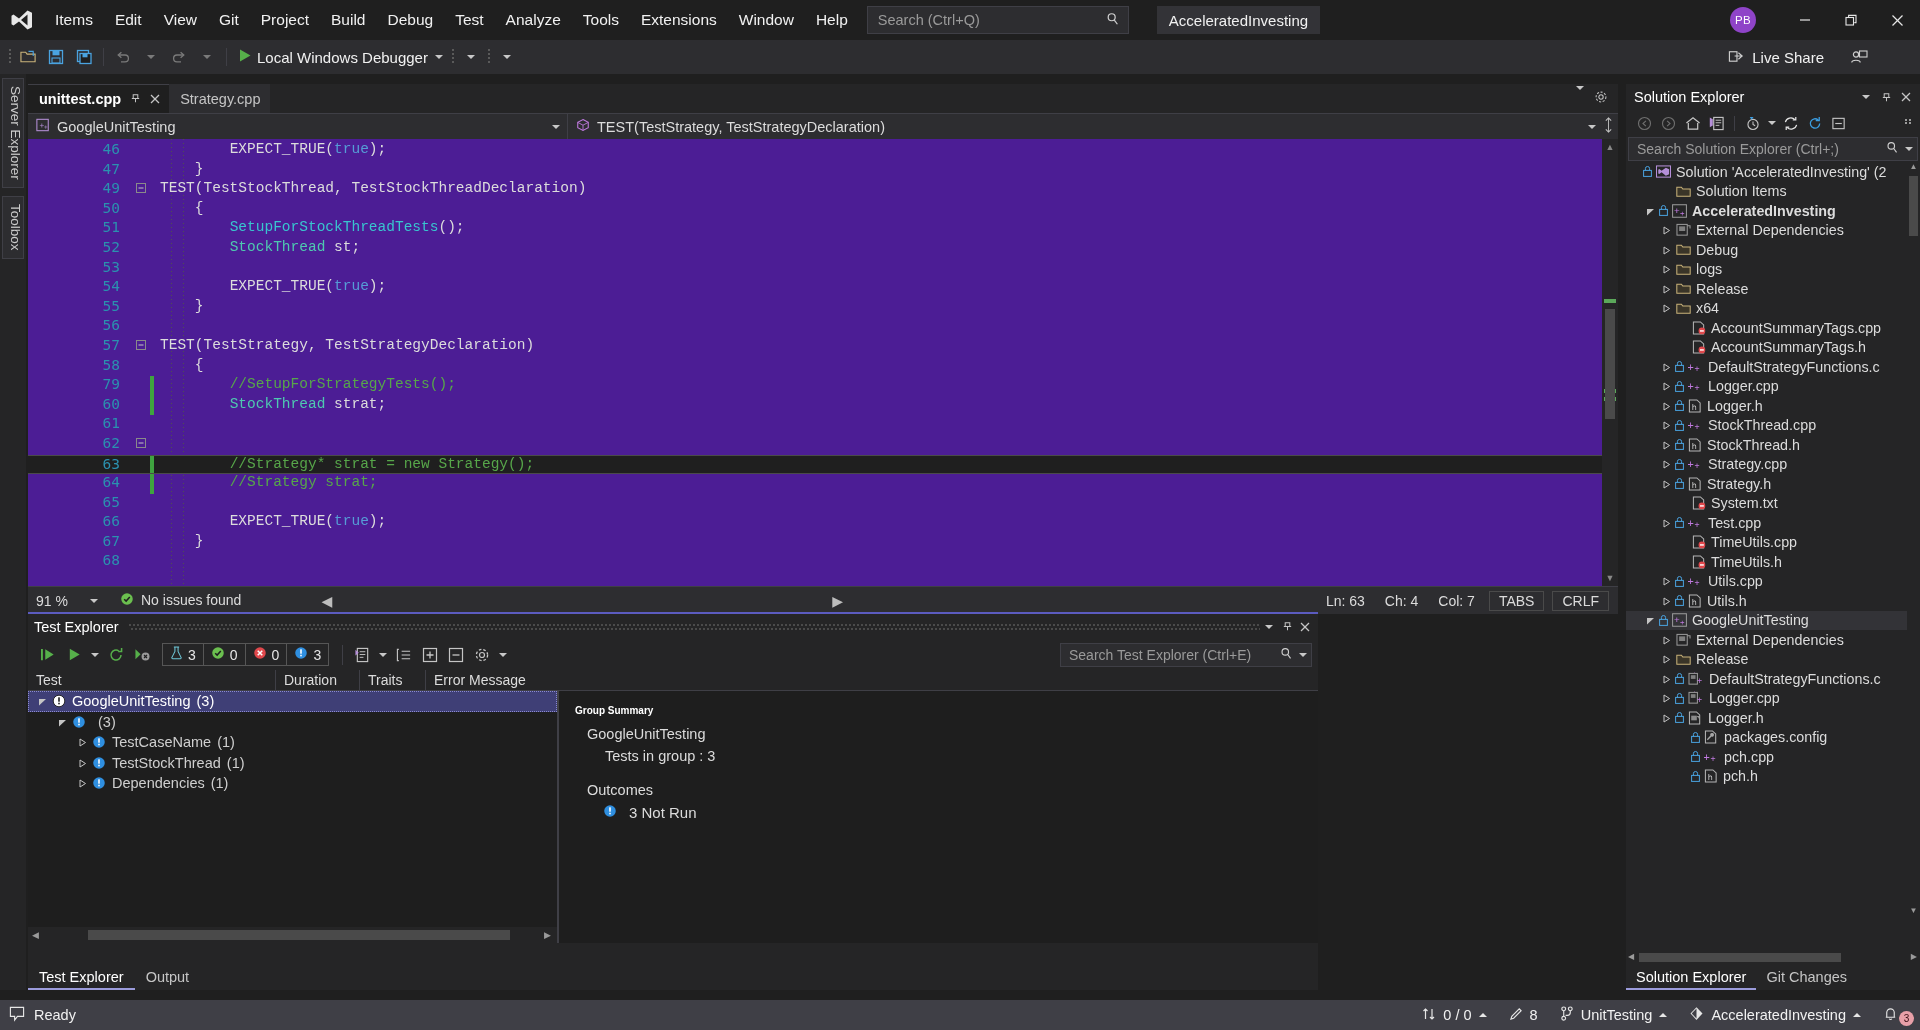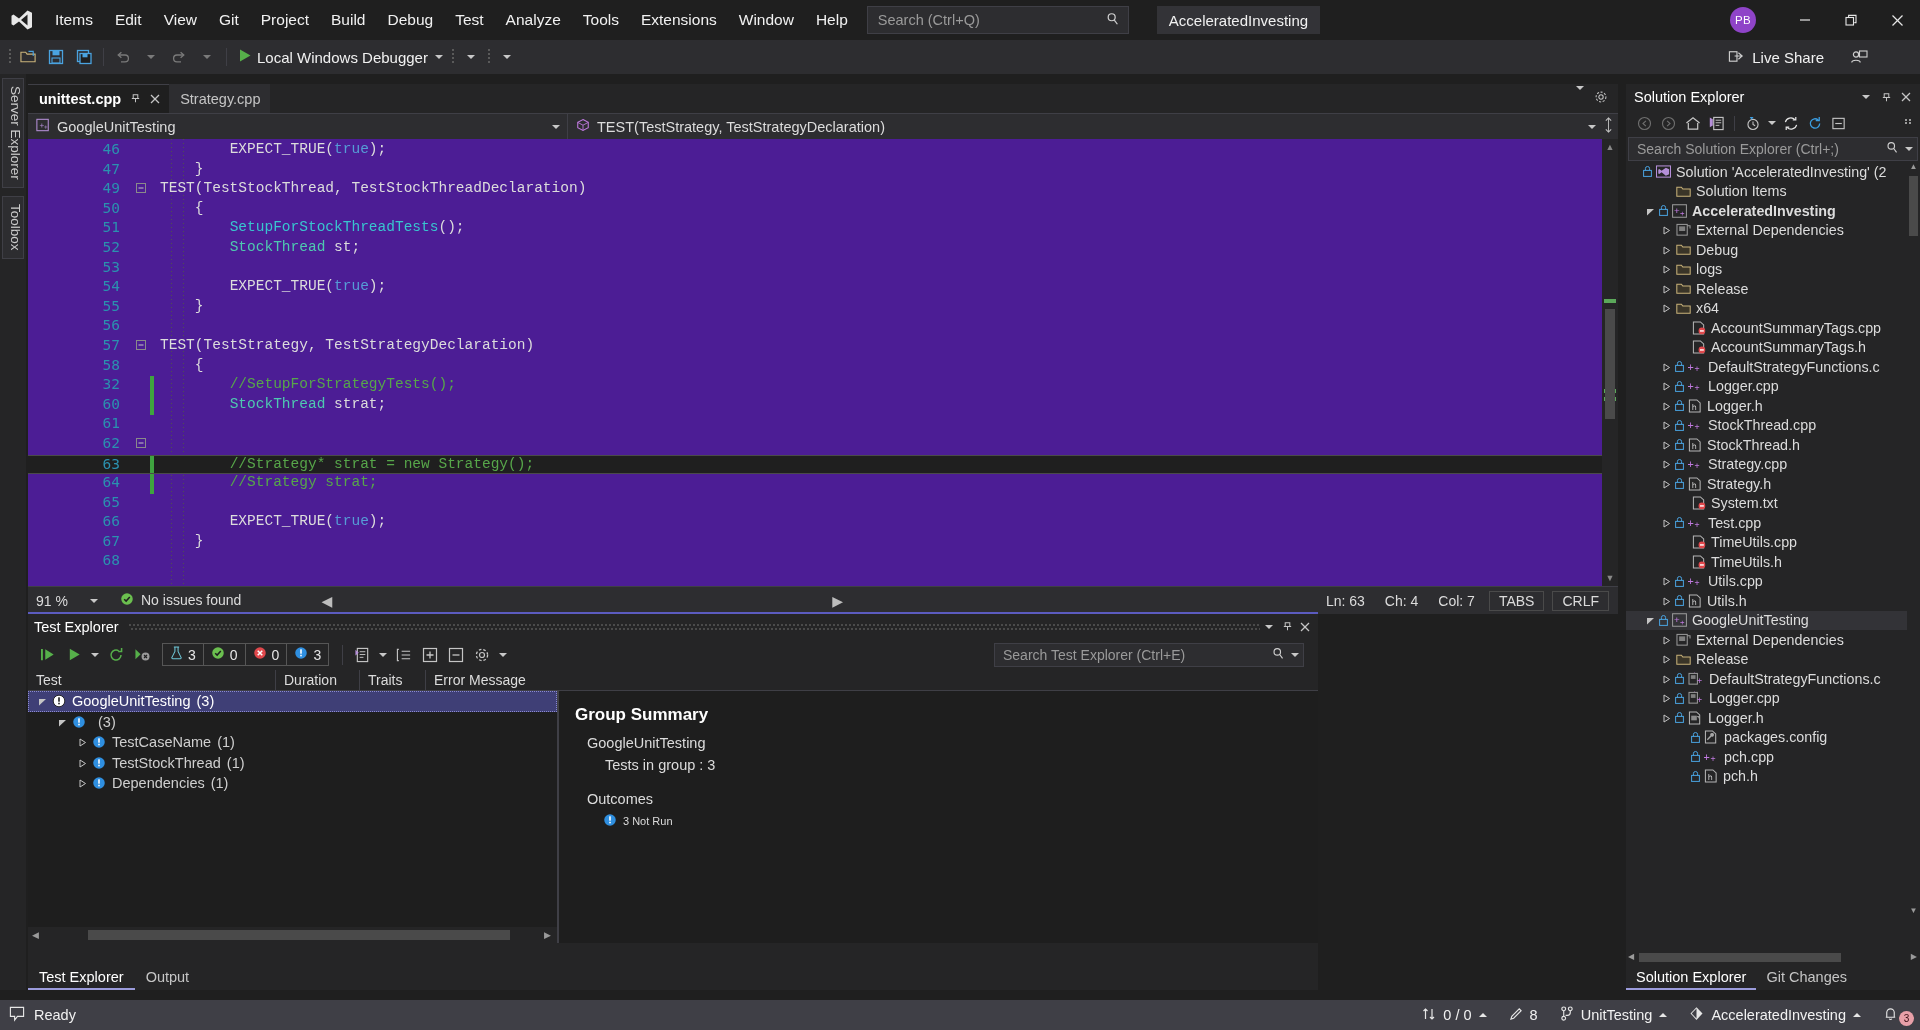--- a/index.html
+++ b/index.html
@@ -129,25 +129,25 @@
   .counters { display: flex; align-items: center; border: 1px solid #565656; height: 23px; margin: 0 6px; }
   .cnt { display: flex; align-items: center; gap: 5px; padding: 0 7px; height: 100%; border-right: 1px solid #565656; font-size: 14px; color: #e6e6e6; }
   .cnt:last-child { border-right: none; }
   .te-colhdr { height: 21px; display: flex; align-items: center; background: #252526; border-bottom: 1px solid #3f3f46; font-size: 14px; color: #dcdcdc; }
   .te-col { border-right: 1px solid #3f3f46; height: 100%; display: flex; align-items: center; padding-left: 8px; }
   .te-body { position: relative; height: 252px; background: #1e1e1e; }
   .trow { height: 20.5px; display: flex; align-items: center; font-size: 14.5px; color: #cfcfcf; }
   .trow.sel { background: #3f3f76; color: #ffffff; outline: 1px dotted #8a8ad0; outline-offset: -1px; }
   .te-hsplit { position: absolute; left: 529px; top: 0; bottom: 0; width: 2px; background: #3f3f46; }
   .summary { position: absolute; left: 533px; top: 0; right: 0; bottom: 0; padding: 14px 0 0 14px; }
-  .sum-title { font-size: 17px; color: #ffffff; font-weight: bold; margin-bottom: 10px; }
+  .sum-title { font-size: 10px; color: #ffffff; font-weight: bold; margin-bottom: 10px; }
   .sum-l1 { font-size: 14.5px; color: #dcdcdc; margin: 0 0 6px 12px; }
   .sum-l2 { font-size: 14.5px; color: #dcdcdc; margin: 0 0 18px 30px; }
   .sum-h { font-size: 14.5px; color: #dcdcdc; margin: 0 0 6px 12px; }
-  .sum-out { display: flex; align-items: center; gap: 6px; margin-left: 28px; font-size: 11px; color: #dcdcdc; }
+  .sum-out { display: flex; align-items: center; gap: 12px; margin-left: 28px; font-size: 15px; color: #dcdcdc; }
   .te-hscroll { position: absolute; left: 0; bottom: 0; width: 529px; height: 16px; background: #252526; display: flex; align-items: center; }
   .hthumb { position: absolute; left: 60px; width: 422px; height: 10px; background: #4a4a4a; }
   .te-tabs { position: absolute; left: 0; bottom: 0; height: 26px; display: flex; align-items: center; }
   .te-tab { padding: 0 11px; height: 26px; line-height: 26px; font-size: 14.5px; color: #c5c5c5; }
   .te-tab.active { color: #ffffff; border-bottom: 2px solid #9b9bdb; }
 
   
   .solexp { position: absolute; left: 1626px; top: 84px; width: 294px; height: 906px; background: #252526; }
   .se-head { height: 26px; display: flex; align-items: center; padding: 0 4px 0 8px; }
   .se-title { font-size: 14.5px; color: #ffffff; flex: 1; }
@@ -399,21 +399,21 @@
           <div class="crow"><span class="lnum">52</span><span class="ctext"><span class="k-punct">        </span><span class="k-type">StockThread</span><span class="k-punct"> st;</span></span></div>
           <div class="crow"><span class="lnum">53</span><span class="ctext"></span></div>
           <div class="crow"><span class="lnum">54</span><span class="ctext"><span class="k-punct">        </span><span class="k-macro">EXPECT_TRUE</span><span class="k-par">(</span><span class="k-kw">true</span><span class="k-par">);</span></span></div>
           <div class="crow"><span class="lnum">55</span><span class="ctext"><span class="k-punct">    }</span></span></div>
           <div class="crow"><span class="lnum">56</span><span class="ctext"></span></div>
           <div class="crow"><span class="lnum">57</span><span class="fold"><svg width="10" height="10" viewBox="0 0 10 10">
                 <rect x="0.5" y="0.5" width="9" height="9" fill="none" stroke="#8a8a8a"></rect>
                 <line x1="2.5" y1="5" x2="7.5" y2="5" stroke="#c5c5c5"></line>
               </svg></span><span class="ctext"><span class="k-macro">TEST</span><span class="k-id">(TestStrategy, TestStrategyDeclaration)</span></span></div>
           <div class="crow"><span class="lnum">58</span><span class="ctext"><span class="k-punct">    {</span></span></div>
-          <div class="crow"><span class="lnum">32</span><span class="chgbar" style="background: rgb(63, 163, 63);"></span><span class="ctext"><span class="k-punct">        </span><span class="k-cmt">//SetupForStrategyTests();</span></span></div>
+          <div class="crow"><span class="lnum">79</span><span class="chgbar" style="background: rgb(63, 163, 63);"></span><span class="ctext"><span class="k-punct">        </span><span class="k-cmt">//SetupForStrategyTests();</span></span></div>
           <div class="crow"><span class="lnum">60</span><span class="chgbar" style="background: rgb(63, 163, 63);"></span><span class="ctext"><span class="k-punct">        </span><span class="k-type">StockThread</span><span class="k-punct"> strat;</span></span></div>
           <div class="crow"><span class="lnum">61</span><span class="ctext"></span></div>
           <div class="crow"><span class="lnum">62</span><span class="fold"><svg width="10" height="10" viewBox="0 0 10 10">
                 <rect x="0.5" y="0.5" width="9" height="9" fill="none" stroke="#8a8a8a"></rect>
                 <line x1="2.5" y1="5" x2="7.5" y2="5" stroke="#c5c5c5"></line>
               </svg></span></div>
           <div class="crow cur"><span class="lnum">63</span><span class="chgbar" style="background: rgb(63, 163, 63);"></span><span class="ctext"><span class="k-punct">        </span><span class="k-cmt">//Strategy* strat = new Strategy();</span></span></div>
           <div class="crow"><span class="lnum">64</span><span class="chgbar" style="background: rgb(63, 163, 63);"></span><span class="ctext"><span class="k-punct">        </span><span class="k-cmt">//Strategy strat;</span></span></div>
           <div class="crow"><span class="lnum">65</span><span class="ctext"></span></div>
           <div class="crow"><span class="lnum">66</span><span class="ctext"><span class="k-punct">        </span><span class="k-macro">EXPECT_TRUE</span><span class="k-par">(</span><span class="k-kw">true</span><span class="k-par">);</span></span></div>
@@ -576,21 +576,21 @@
         <svg width="16" height="16" viewBox="0 0 16 16">
             <circle cx="8" cy="8" r="2.5" fill="none" stroke="#c5c5c5" stroke-width="1.2"></circle>
             <circle cx="8" cy="8" r="5.6" fill="none" stroke="#c5c5c5" stroke-width="1.3" stroke-dasharray="2.6 1.9"></circle>
           </svg>
       </div>
       <div class="tt-ico" style="min-width:14px">
           <span class="caret-d"></span>
         </div>
 
       <div style="flex:1"></div>
-      <div class="se-search" style="width:310px;margin-right:14px">
+      <div class="se-search" style="width:252px;margin-right:6px">
         <span class="ss-text">Search Test Explorer (Ctrl+E)</span>
         <span>
           <svg width="13" height="13" viewBox="0 0 16 16">
               <circle cx="6.5" cy="6" r="4" fill="none" stroke="#d0d0d0" stroke-width="1.4"></circle>
               <line x1="9.5" y1="9.2" x2="13" y2="14" stroke="#d0d0d0" stroke-width="1.4"></line>
             </svg>
         </span>
         <span class="caret-d" style="margin-left:6px"></span>
       </div>
     </div>

